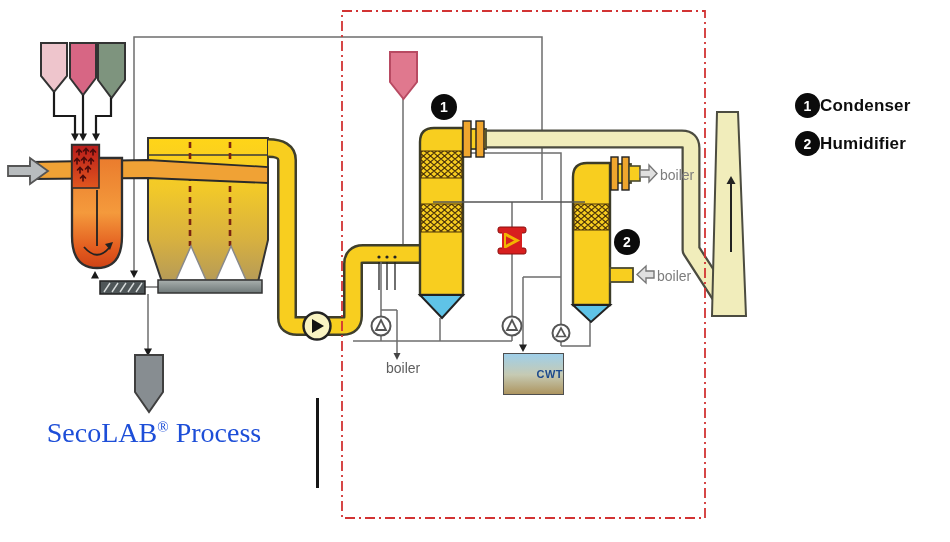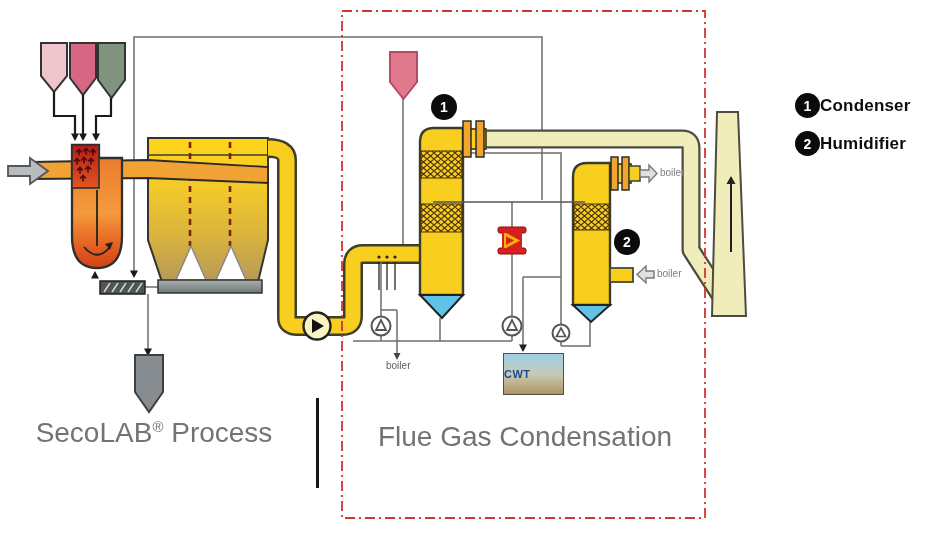--- a/index.html
+++ b/index.html
@@ -10,29 +10,29 @@
   
   .num-marker{width:26px;height:26px;border-radius:50%;background:#0b0b0b;color:#ffffff;
       display:flex;align-items:center;justify-content:center;font-size:14px;font-weight:bold;}
   
   #legend{left:795px;top:93px;display:flex;flex-direction:column;gap:13px;}
   .legend-row{display:flex;align-items:center;}
   .legend-label{margin-left:0;font-size:17px;font-weight:600;color:#0d0d0d;letter-spacing:.2px;}
   
   #cwt-tank{left:503px;top:353px;width:59px;height:40px;border:1.5px solid #4f4f4f;
       background:linear-gradient(#9fcfe9 0%,#c6cab3 52%,#ad9560 100%);
-      display:flex;align-items:center;justify-content:flex-start;}
+      display:flex;align-items:center;justify-content:flex-end;}
   #cwt-label{font-size:11px;font-weight:bold;color:#1d4a8c;letter-spacing:.5px;}
   
-  .boiler-label{font-size:10px;color:#7d7d7d;}
+  .boiler-label{font-size:14px;color:#7d7d7d;}
   #boiler-top{left:660px;top:167px;}
   #boiler-side{left:657px;top:268px;}
   #boiler-drain{left:386px;top:360px;color:#5e5e5e;}
   
-  .section-title{font-family:Liberation Sans, sans-serif;color:#737373;text-align:center;}
+  .section-title{font-family:Liberation Serif, serif;color:#1d4ed8;text-align:center;}
   #title-left{left:18px;top:417px;width:272px;font-size:28px;}
   #title-left sup{font-size:15px;}
   #title-right{left:372px;top:421px;width:306px;font-size:28px;}
 </style>
 </head>
 <body>
 
 <div id="canvas">
 
 <svg id="diagram-svg" width="950" height="542" viewBox="0 0 950 542">
@@ -257,17 +257,14 @@
   <span id="cwt-label">CWT</span>
 </div>
 
 <span id="boiler-top" class="overlay boiler-label">boiler</span>
 <span id="boiler-side" class="overlay boiler-label">boiler</span>
 <span id="boiler-drain" class="overlay boiler-label">boiler</span>
 
 <div id="title-left" class="overlay section-title">
   <span>SecoLAB</span><sup>®</sup><span> Process</span>
 </div>
-<div id="title-right" class="overlay section-title">
-  <span>Flue Gas Condensation</span>
-</div>
 
 </div>
 
 </body></html>

